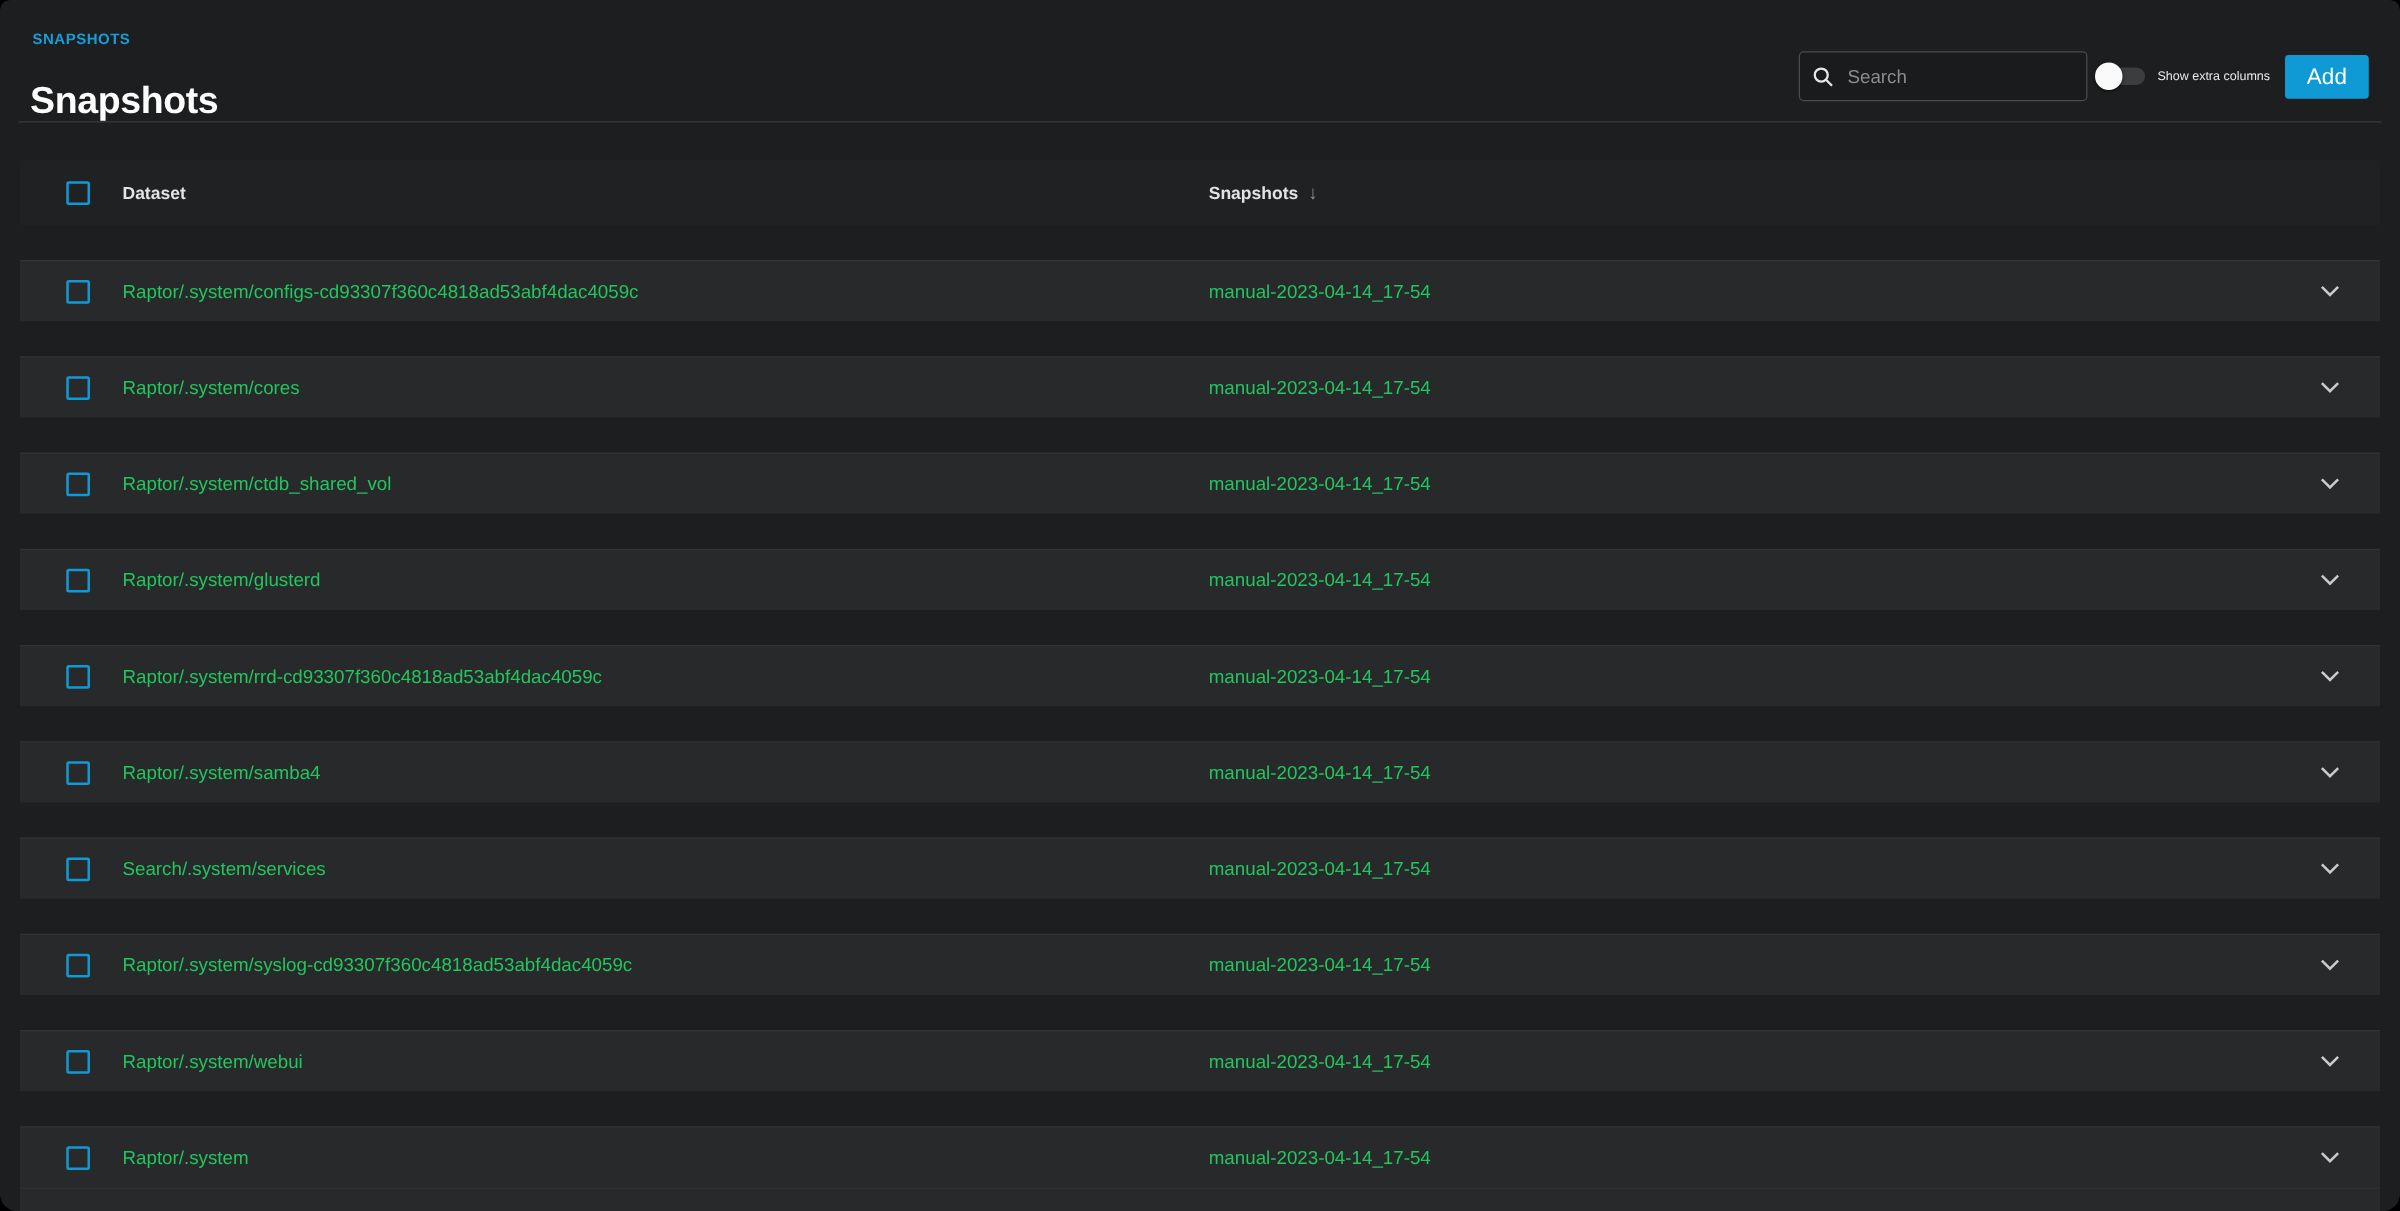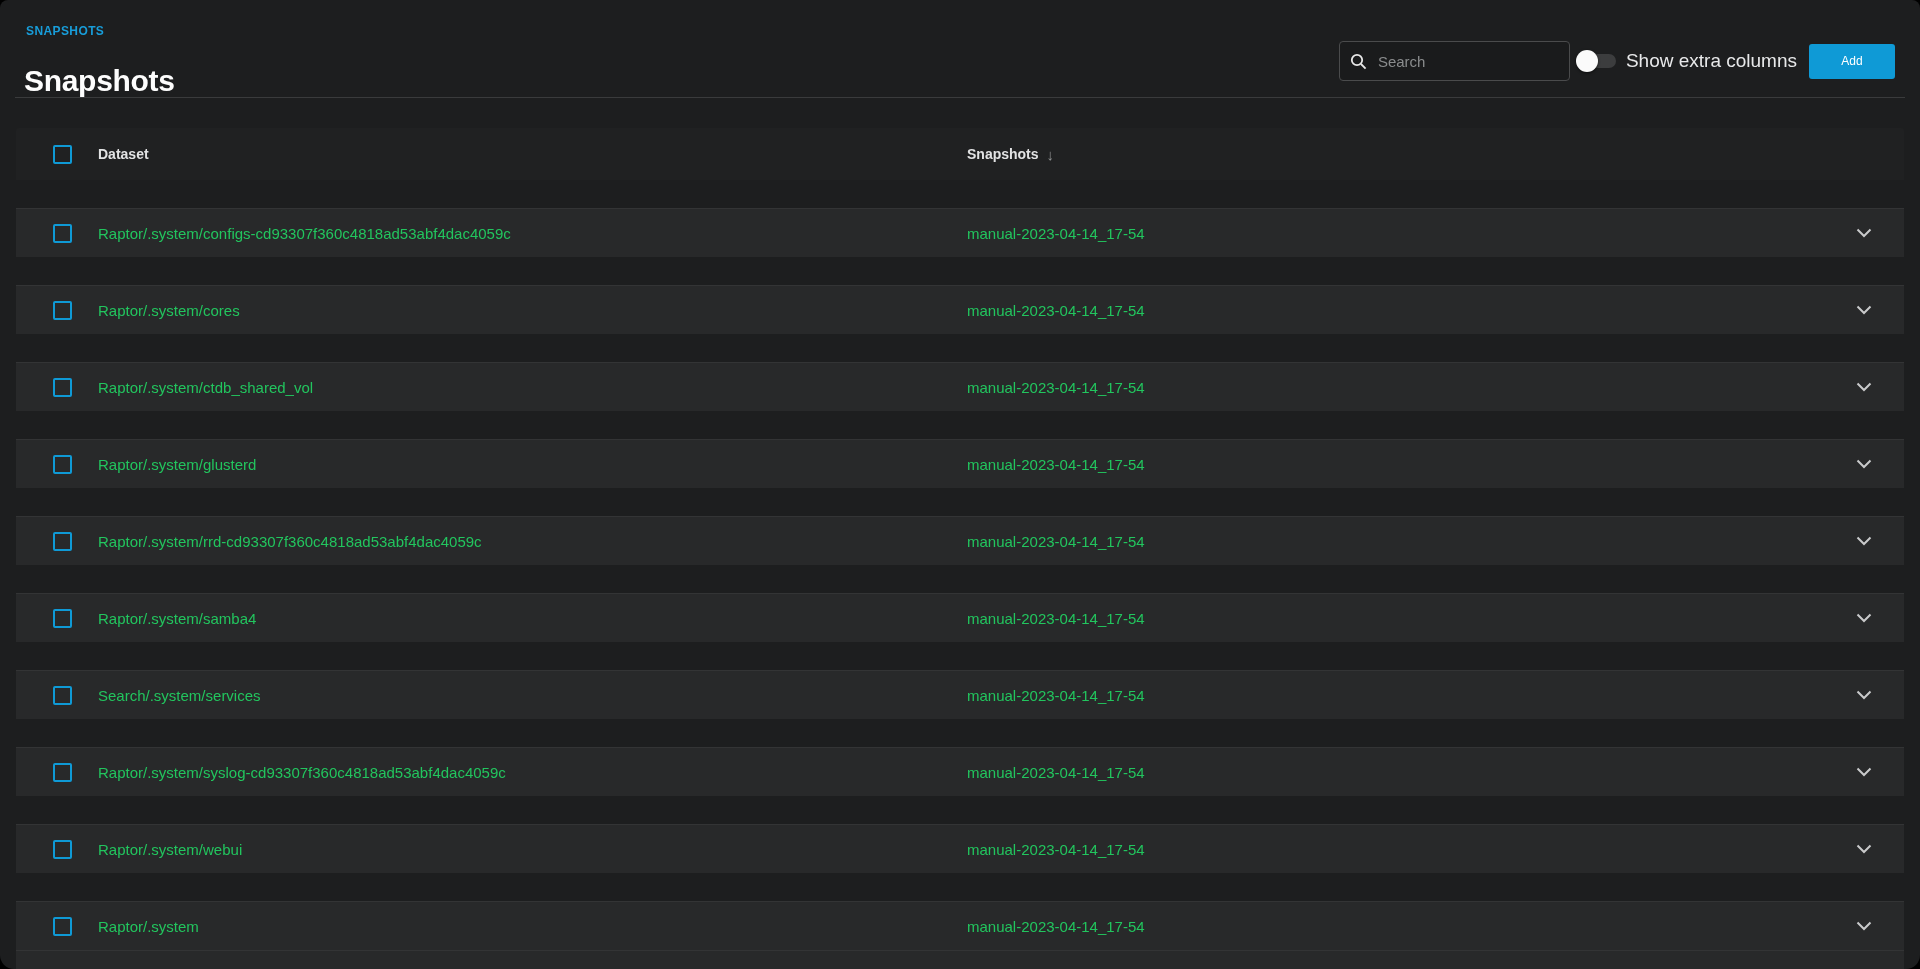--- a/index.html
+++ b/index.html
@@ -45,25 +45,25 @@
   .search-input::placeholder{color:#8a8c8d;}
   .toggle{position:relative;width:40px;height:22px;margin-left:6px;cursor:pointer;flex:none;}
   .toggle-track{
     position:absolute;left:8px;top:4px;width:32px;height:14px;
     border-radius:7px;background:#3c3d3e;
   }
   .toggle-thumb{
     position:absolute;left:0;top:0;width:22px;height:22px;border-radius:50%;
     background:#fafafa;box-shadow:0 1px 3px rgba(0,0,0,.6);
   }
-  .toggle-label{margin-left:10px;font-size:19px;color:#e8e9ea;}
+  .toggle-label{margin-left:10px;font-size:10px;color:#e8e9ea;}
   .add-button{
-    margin-left:12px;width:86px;height:35px;
+    margin-left:12px;width:67px;height:35px;
     border:none;border-radius:3px;background:#0f9ad6;
-    color:#fff;font-size:12px;font-family:"Liberation Sans",sans-serif;
+    color:#fff;font-size:18px;font-family:"Liberation Sans",sans-serif;
     cursor:pointer;
   }
   
   .card{
     position:absolute;top:128px;left:16px;width:1888px;
     border-radius:3px;overflow:hidden;
   }
   .thead{
     height:52px;background:#202122;
     display:flex;align-items:center;

